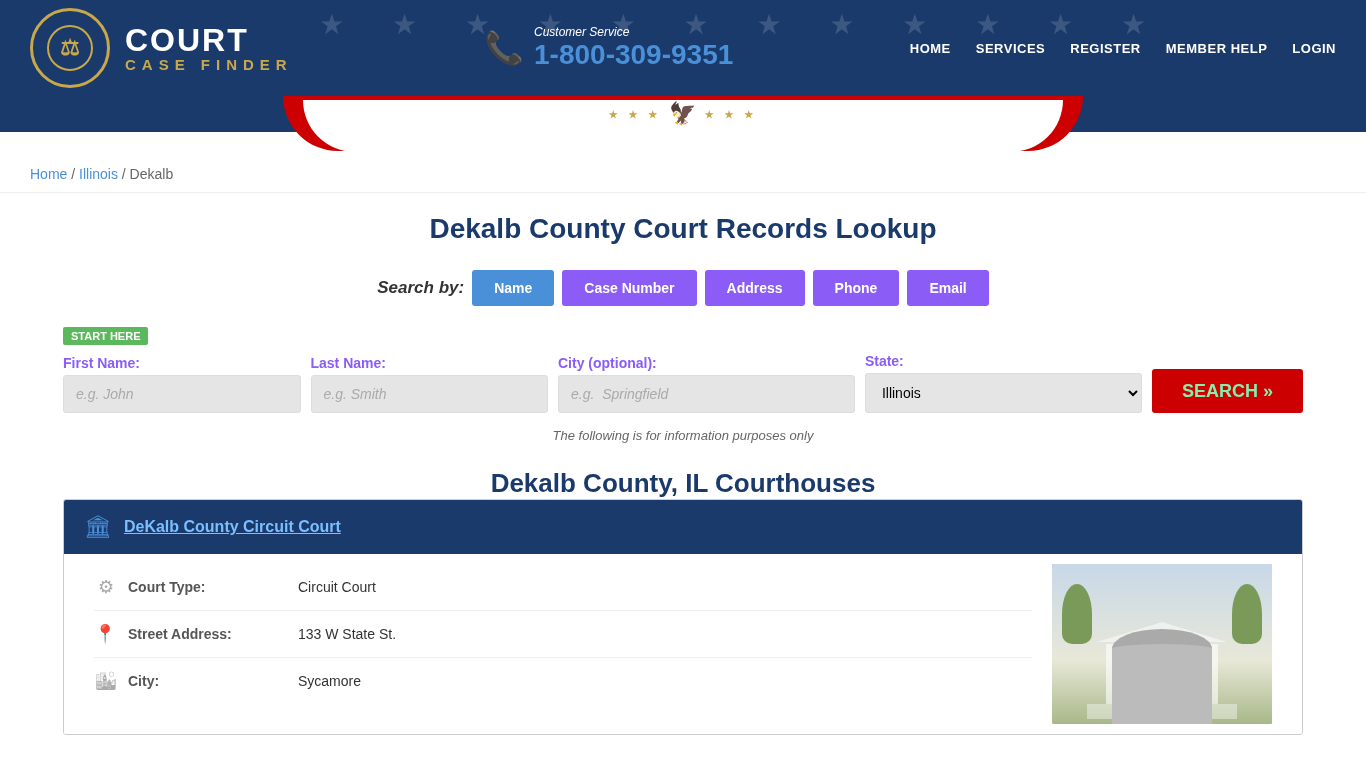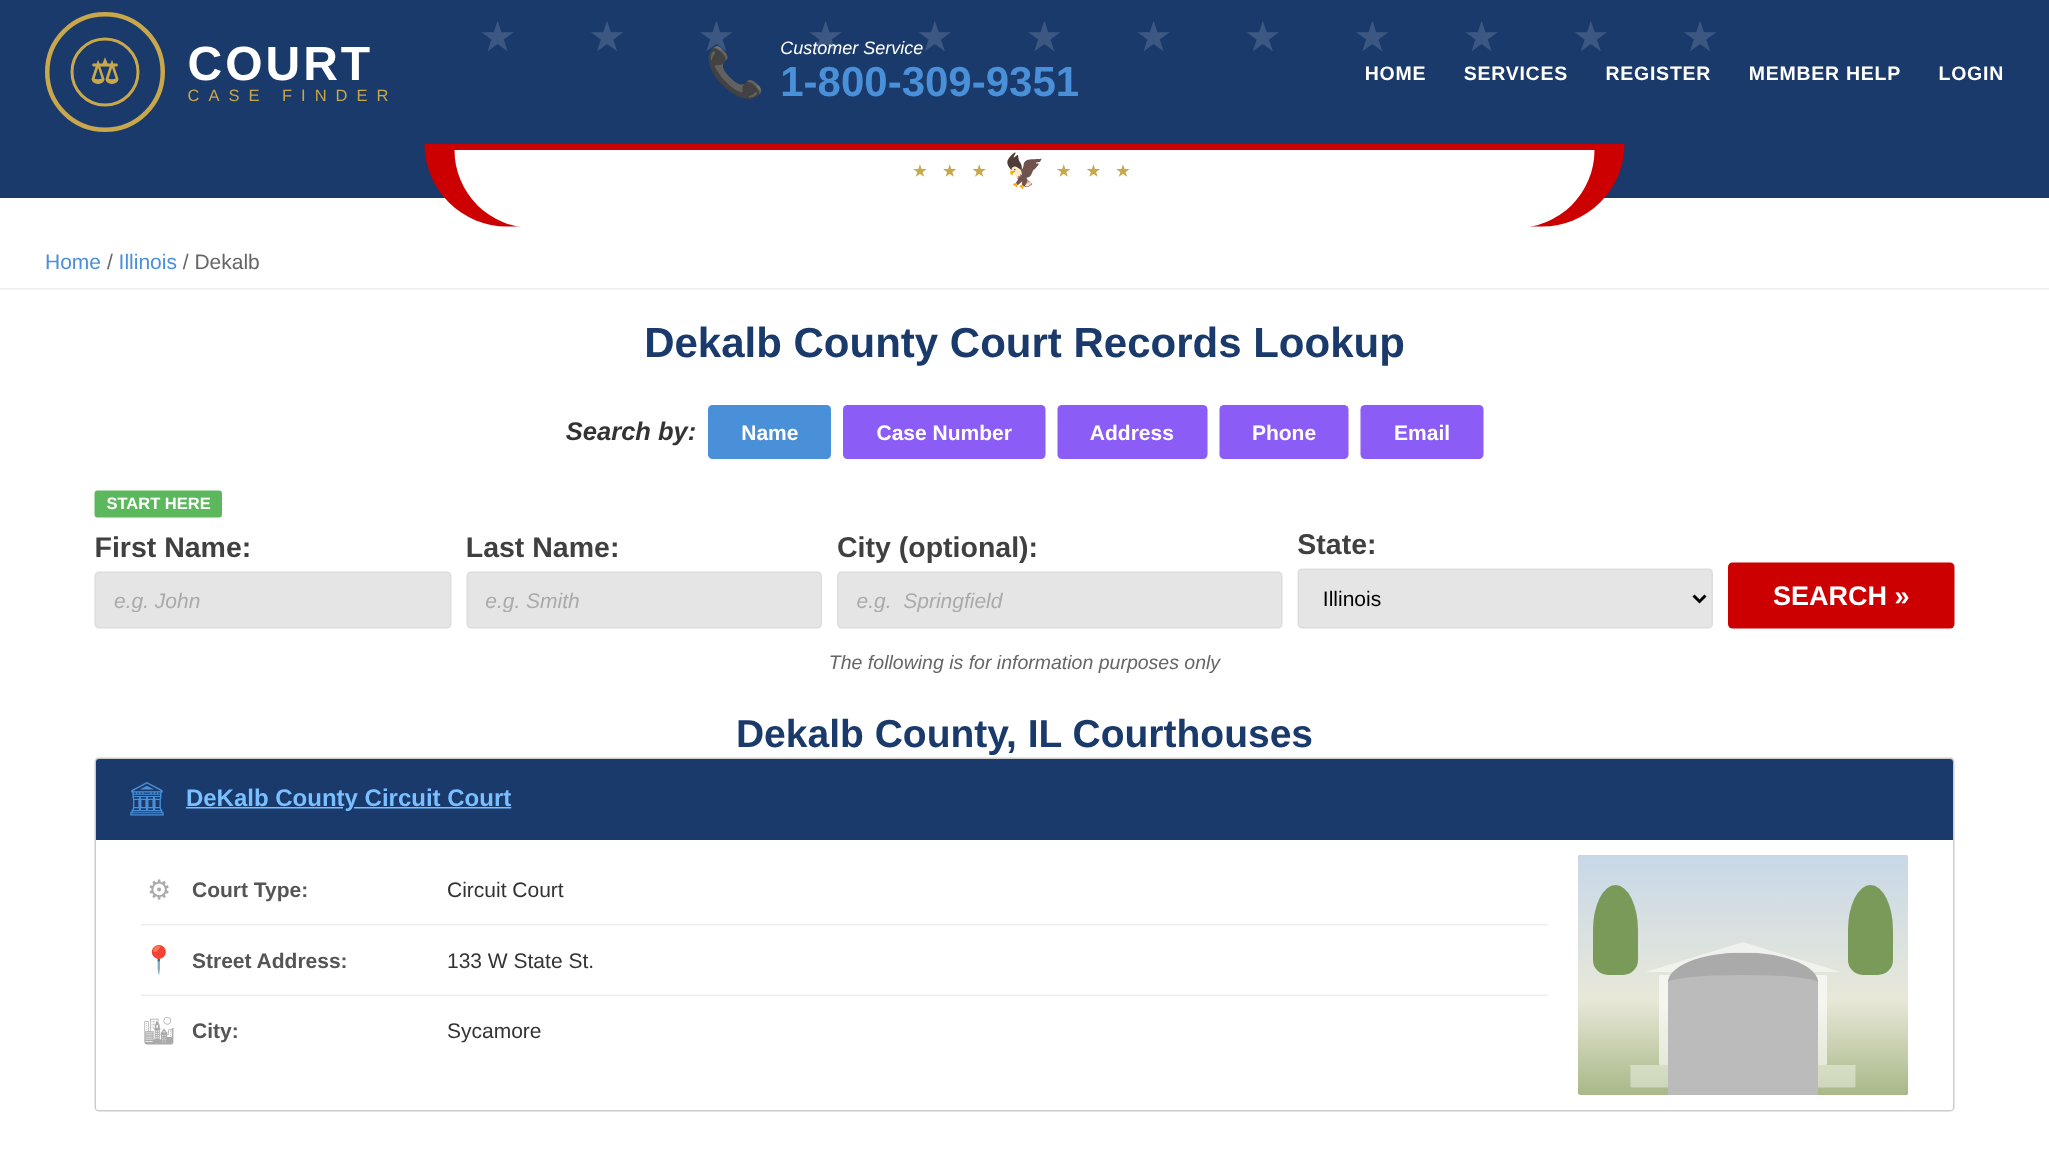--- a/index.html
+++ b/index.html
@@ -58,24 +58,24 @@
       align-items: flex-start;
     }
     .logo-court {
       font-size: 32px;
       font-weight: 900;
       color: #fff;
       letter-spacing: 2px;
       line-height: 1;
     }
     .logo-case-finder {
-      font-size: 11px;
+      font-size: 15px;
       color: #c8a84b;
       letter-spacing: 6px;
-      font-weight: normal;
+      font-weight: bold;
     }
     .customer-service {
       display: flex;
       align-items: center;
       gap: 10px;
       color: #fff;
     }
     .cs-icon {
       font-size: 32px;
       color: #4a90d9;
@@ -234,44 +234,44 @@
       display: flex;
       gap: 10px;
       align-items: flex-end;
     }
     .form-group {
       display: flex;
       flex-direction: column;
       gap: 4px;
     }
     .form-group label {
-      font-size: 19px;
-      font-weight: bold;
-      color: #404040;
+      font-size: 14px;
+      font-weight: bold;
+      color: #8b5cf6;
     }
     .form-group input,
     .form-group select {
       padding: 10px 12px;
       font-size: 14px;
       border: 1px solid #ddd;
       border-radius: 3px;
       background: #e5e5e5;
       width: 100%;
     }
     .form-group input::placeholder {
       color: #aaa;
       font-style: italic;
     }
     .fg-firstname { flex: 1.2; }
     .fg-lastname { flex: 1.2; }
     .fg-city { flex: 1.5; }
     .fg-state { flex: 1.4; }
     .search-btn {
       background: #cc0000;
-      color: #ffffff;
+      color: #86efac;
       font-size: 18px;
       font-weight: bold;
       padding: 10px 30px;
       border: none;
       border-radius: 3px;
       cursor: pointer;
       white-space: nowrap;
       height: 44px;
       display: flex;
       align-items: center;

